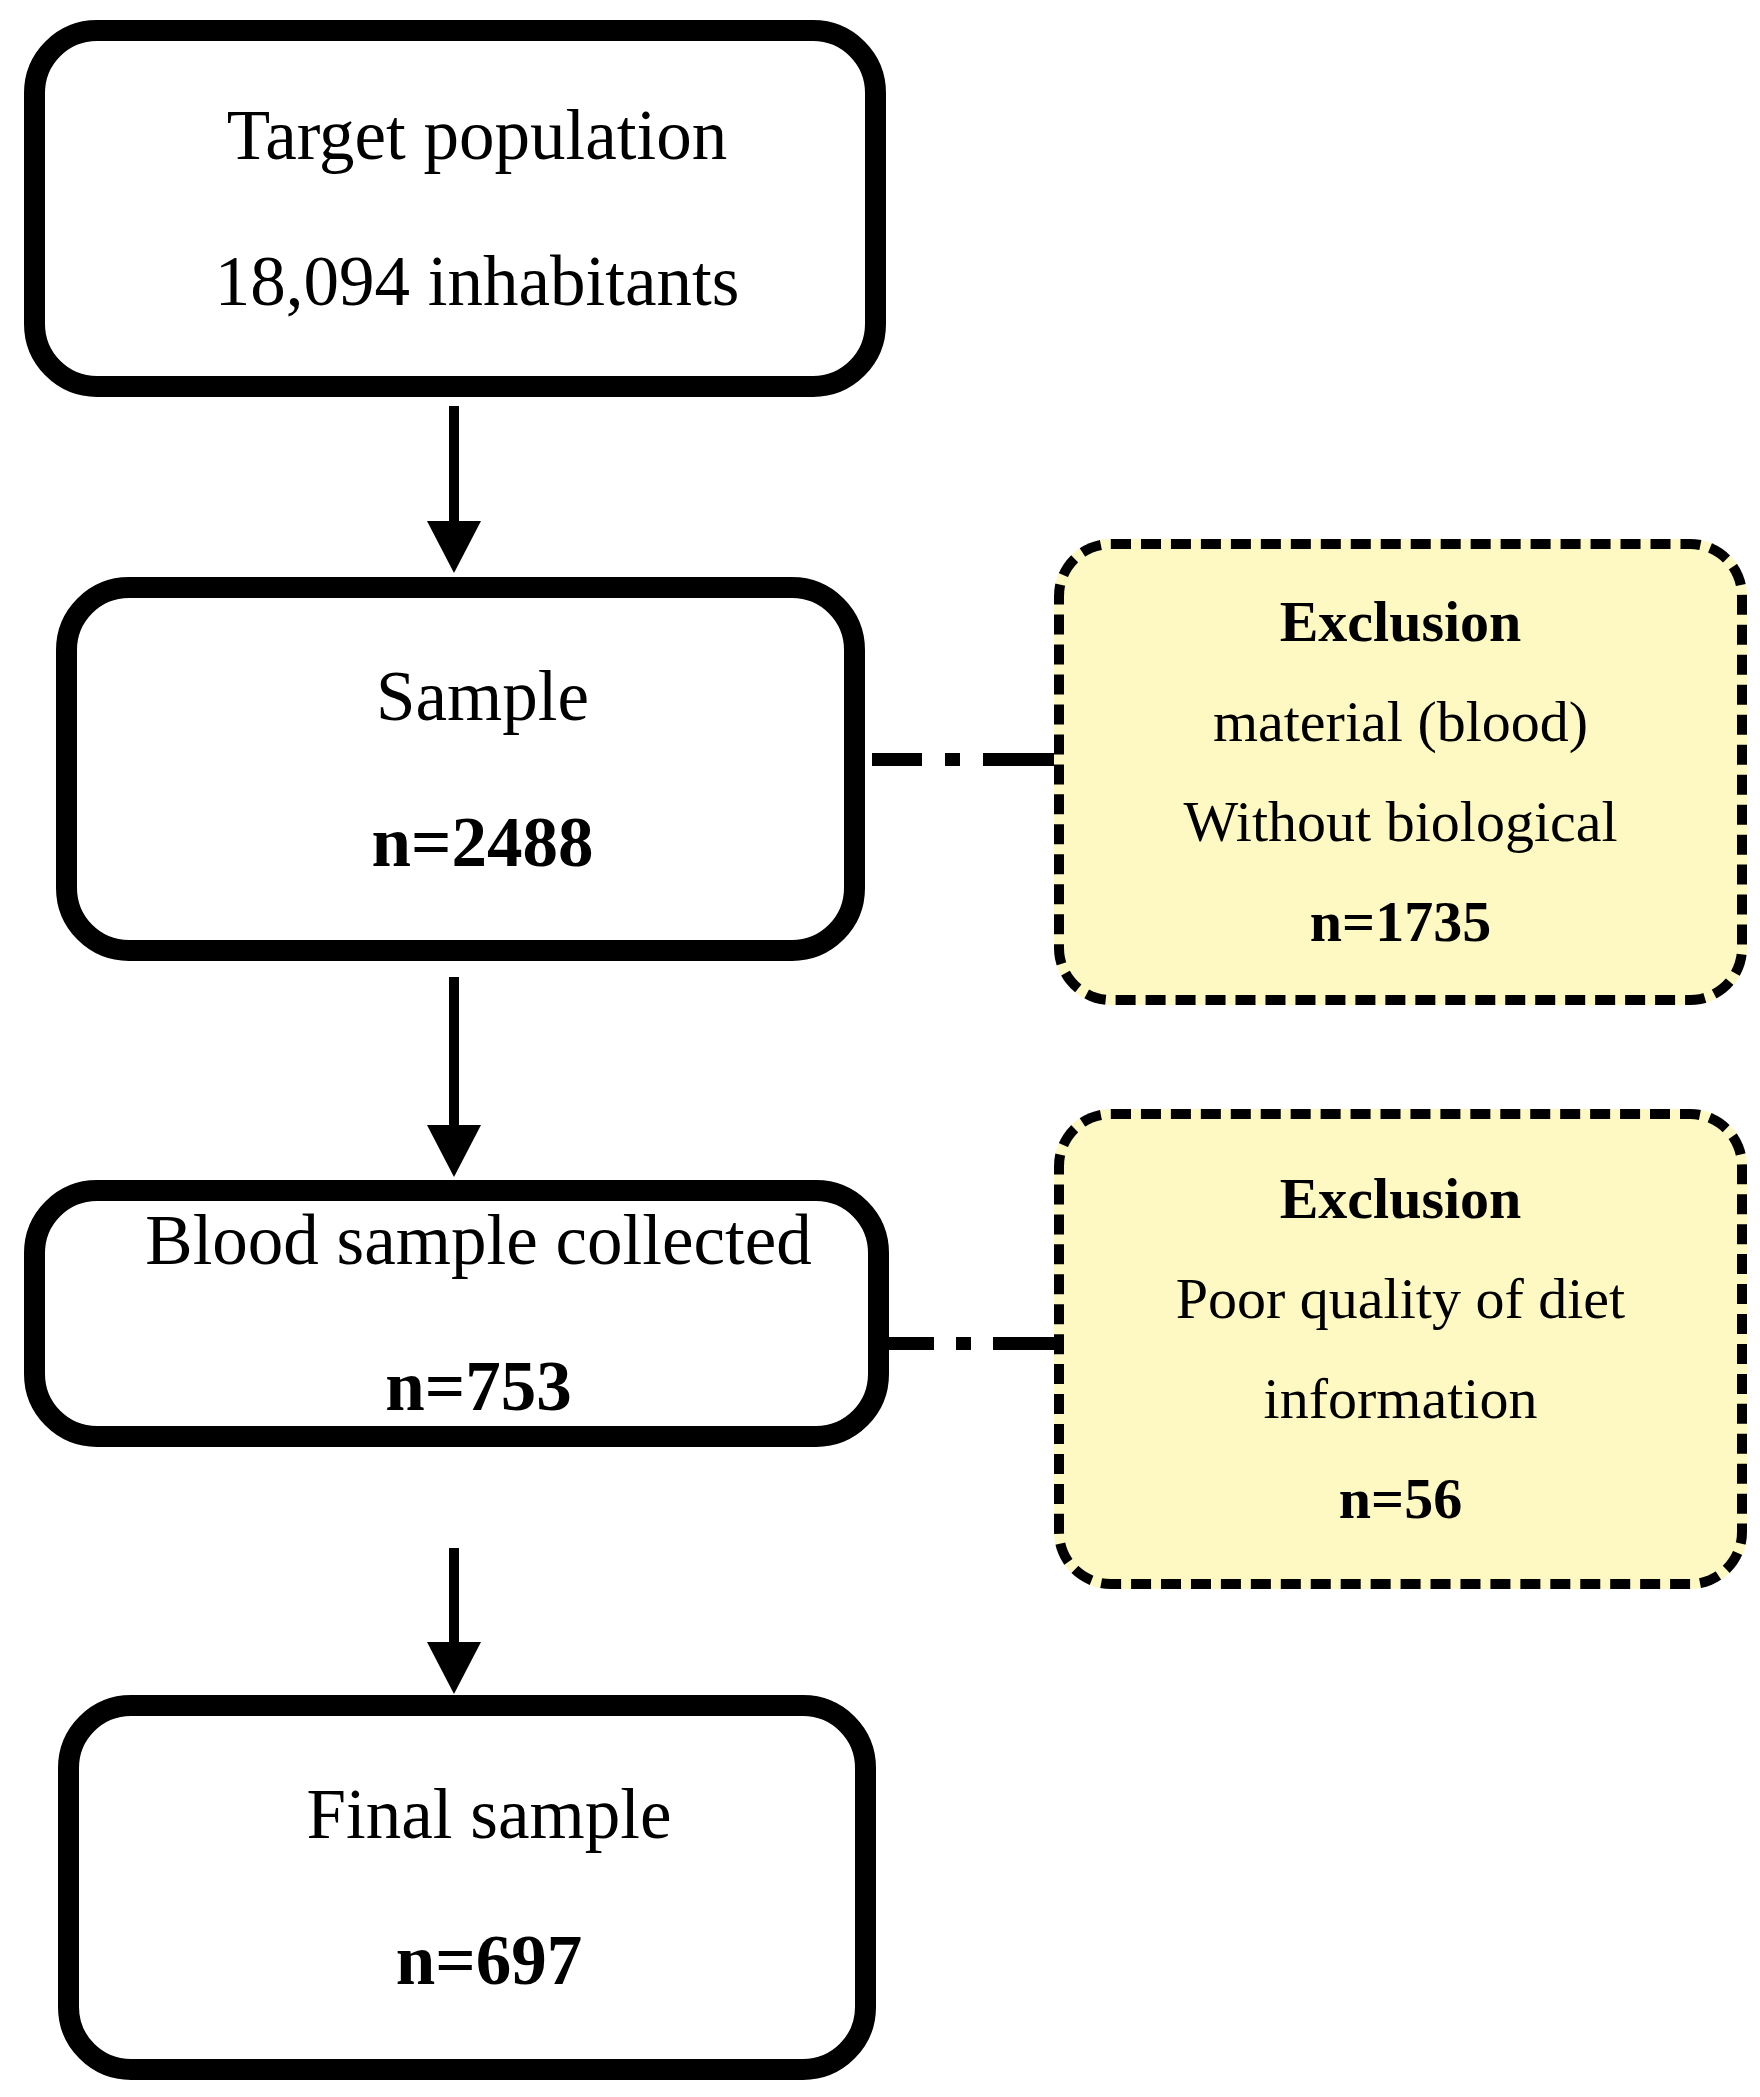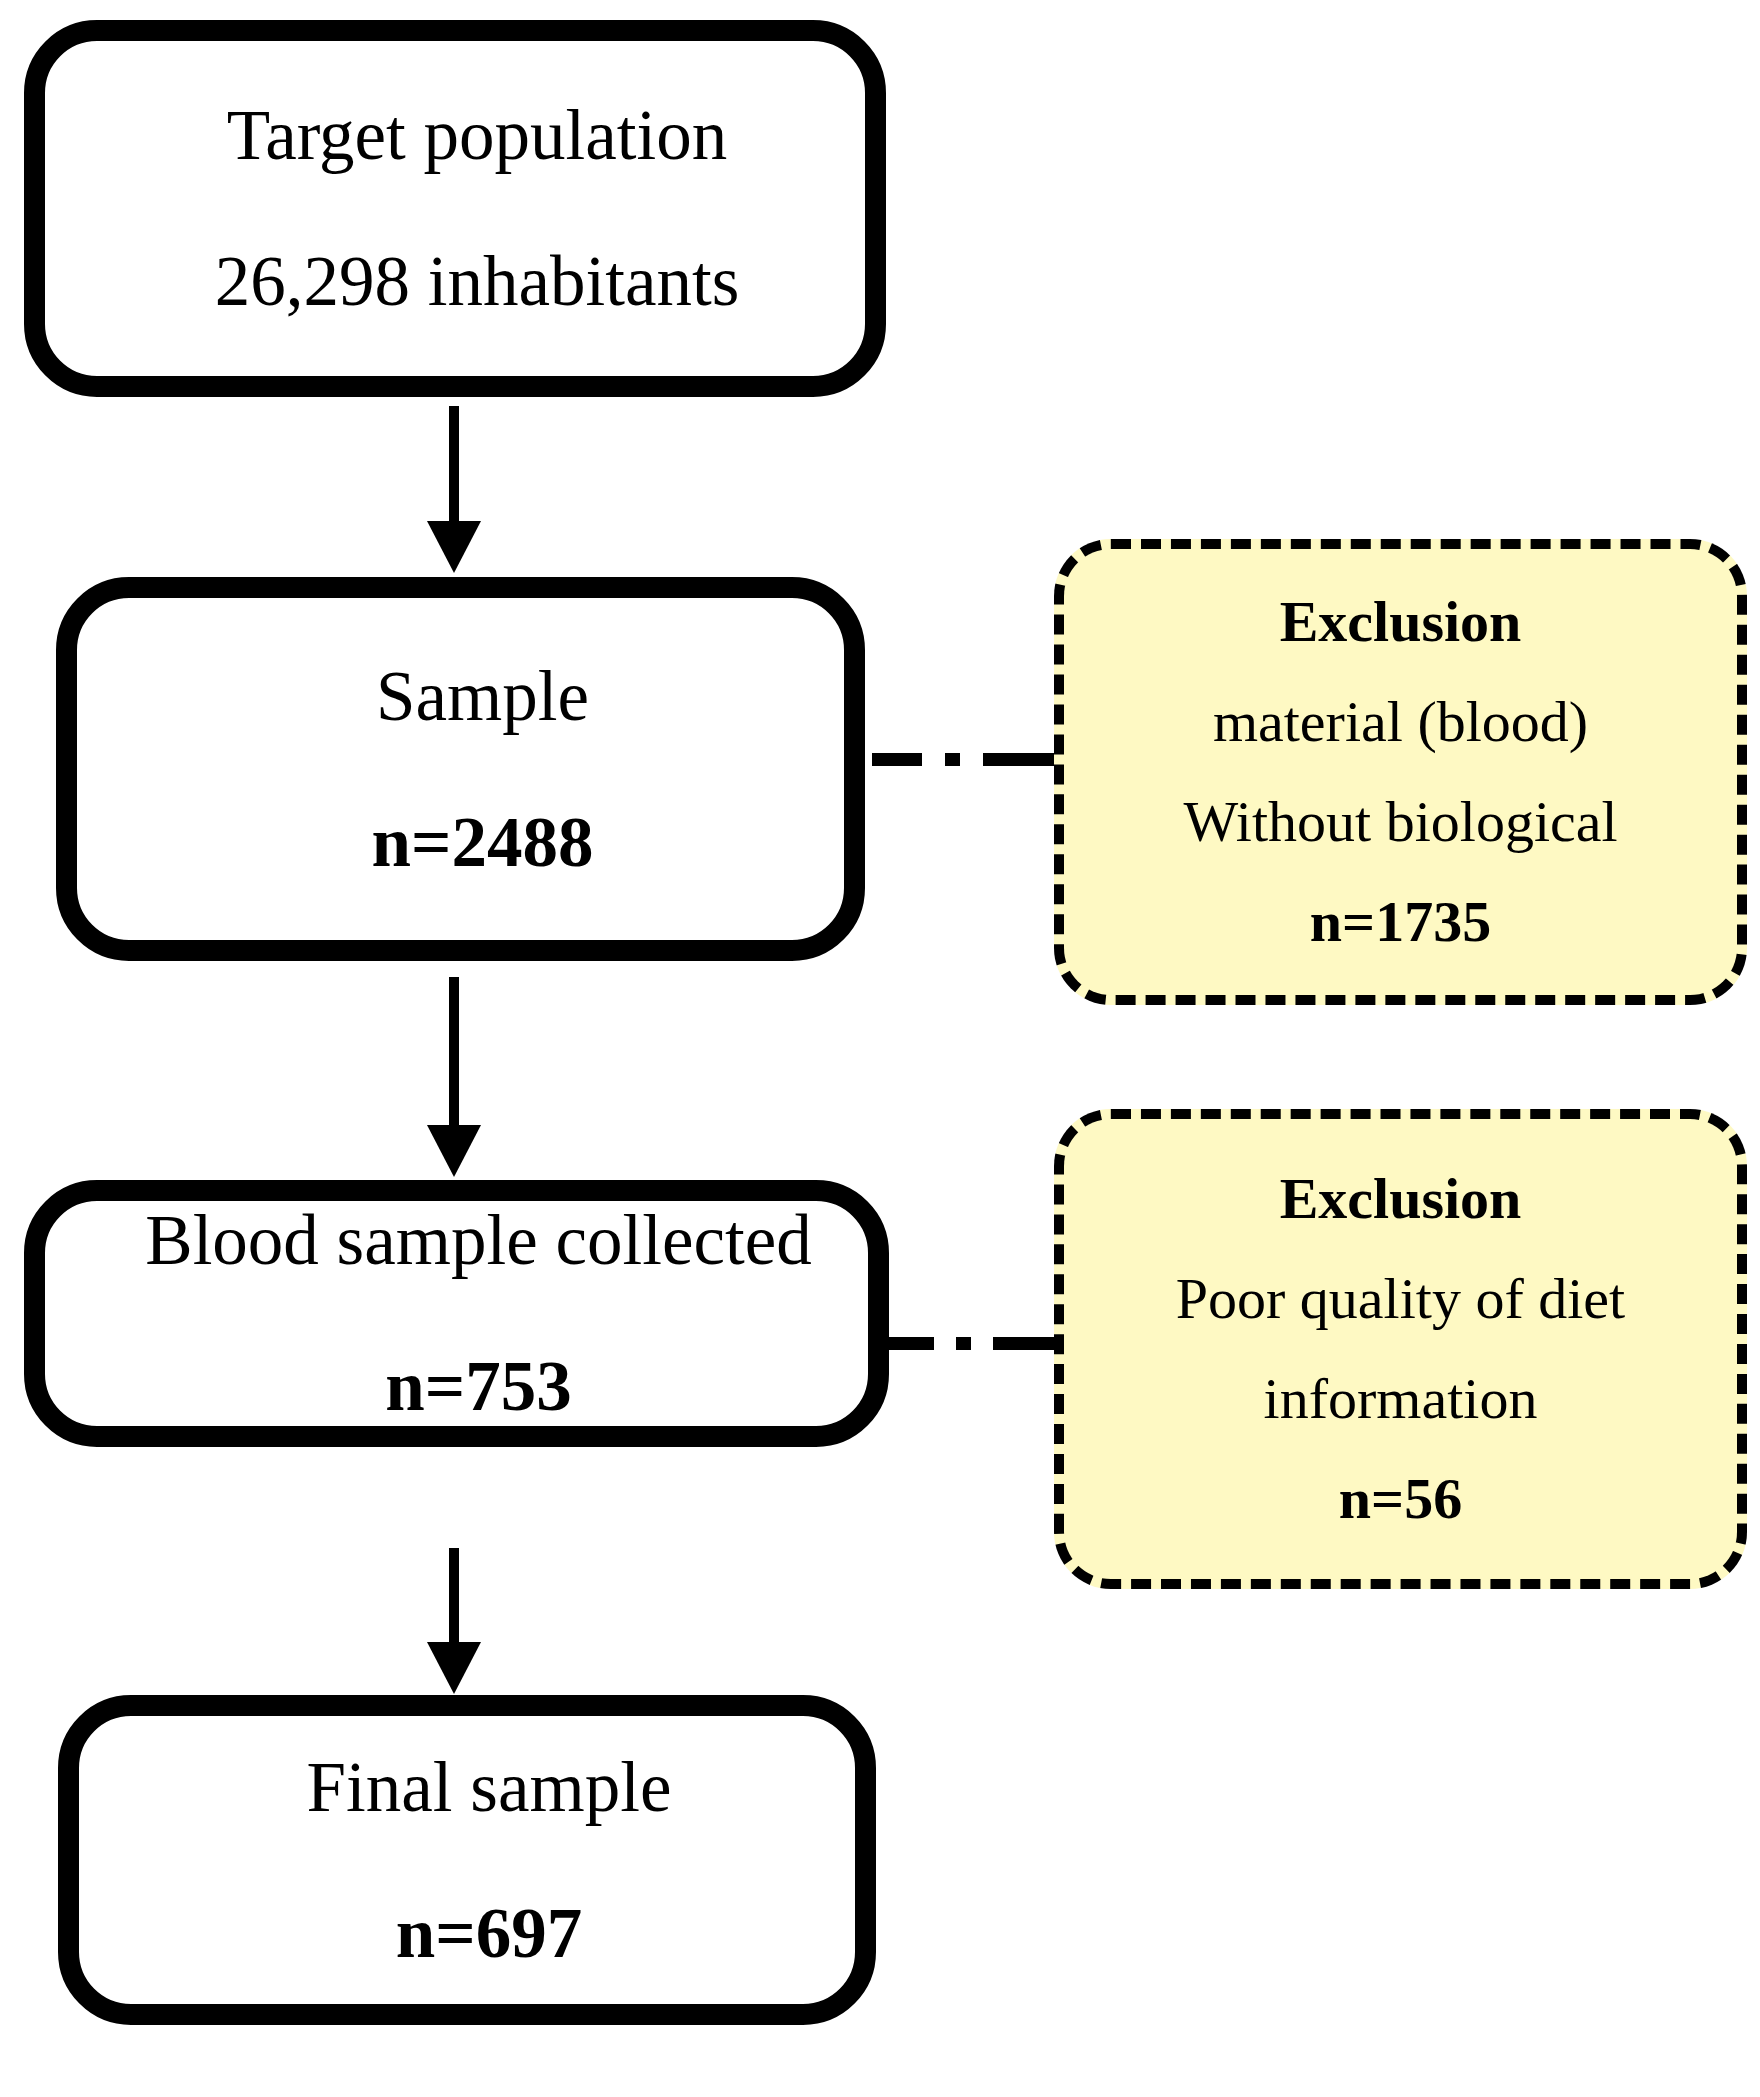--- a/index.html
+++ b/index.html
@@ -34,21 +34,21 @@
   .flowbox .line {
     font-size: 71px;
     line-height: 1;
     white-space: nowrap;
   }
   .flowbox .line.bold { font-weight: bold; }
 
   #box-target { left: 24px;  top: 20px;   width: 862px; height: 377px; }
   #box-sample { left: 56px;  top: 577px;  width: 809px;  height: 384px; }
   #box-blood  { left: 24px;  top: 1180px; width: 865px; height: 267px; }
-  #box-final  { left: 58px;  top: 1695px; width: 818px; height: 330px; }
+  #box-final  { left: 58px;  top: 1695px; width: 818px; height: 385px; }
 
   
   .exclbox {
     position: absolute;
     box-sizing: border-box;
     border: 10.5px dashed #000000;
     border-radius: 57px;
     background: #fef9c3;
     display: flex;
     flex-direction: column;
@@ -109,21 +109,21 @@
   #conn-2 .dot    { width: 14.6px; }
   #conn-2 .dash-b { width: 61px; }
 </style>
 </head>
 <body>
 
 <div id="canvas">
 
   <div id="box-target" class="flowbox">
     <div class="line">Target population</div>
-    <div class="line">26,298 inhabitants</div>
+    <div class="line">18,094 inhabitants</div>
   </div>
 
   <div id="arrow-1" class="v-arrow">
     <div class="shaft"></div>
     <div class="head"></div>
   </div>
 
   <div id="box-sample" class="flowbox">
     <div class="line">Sample</div>
     <div class="line bold">n=2488</div>

